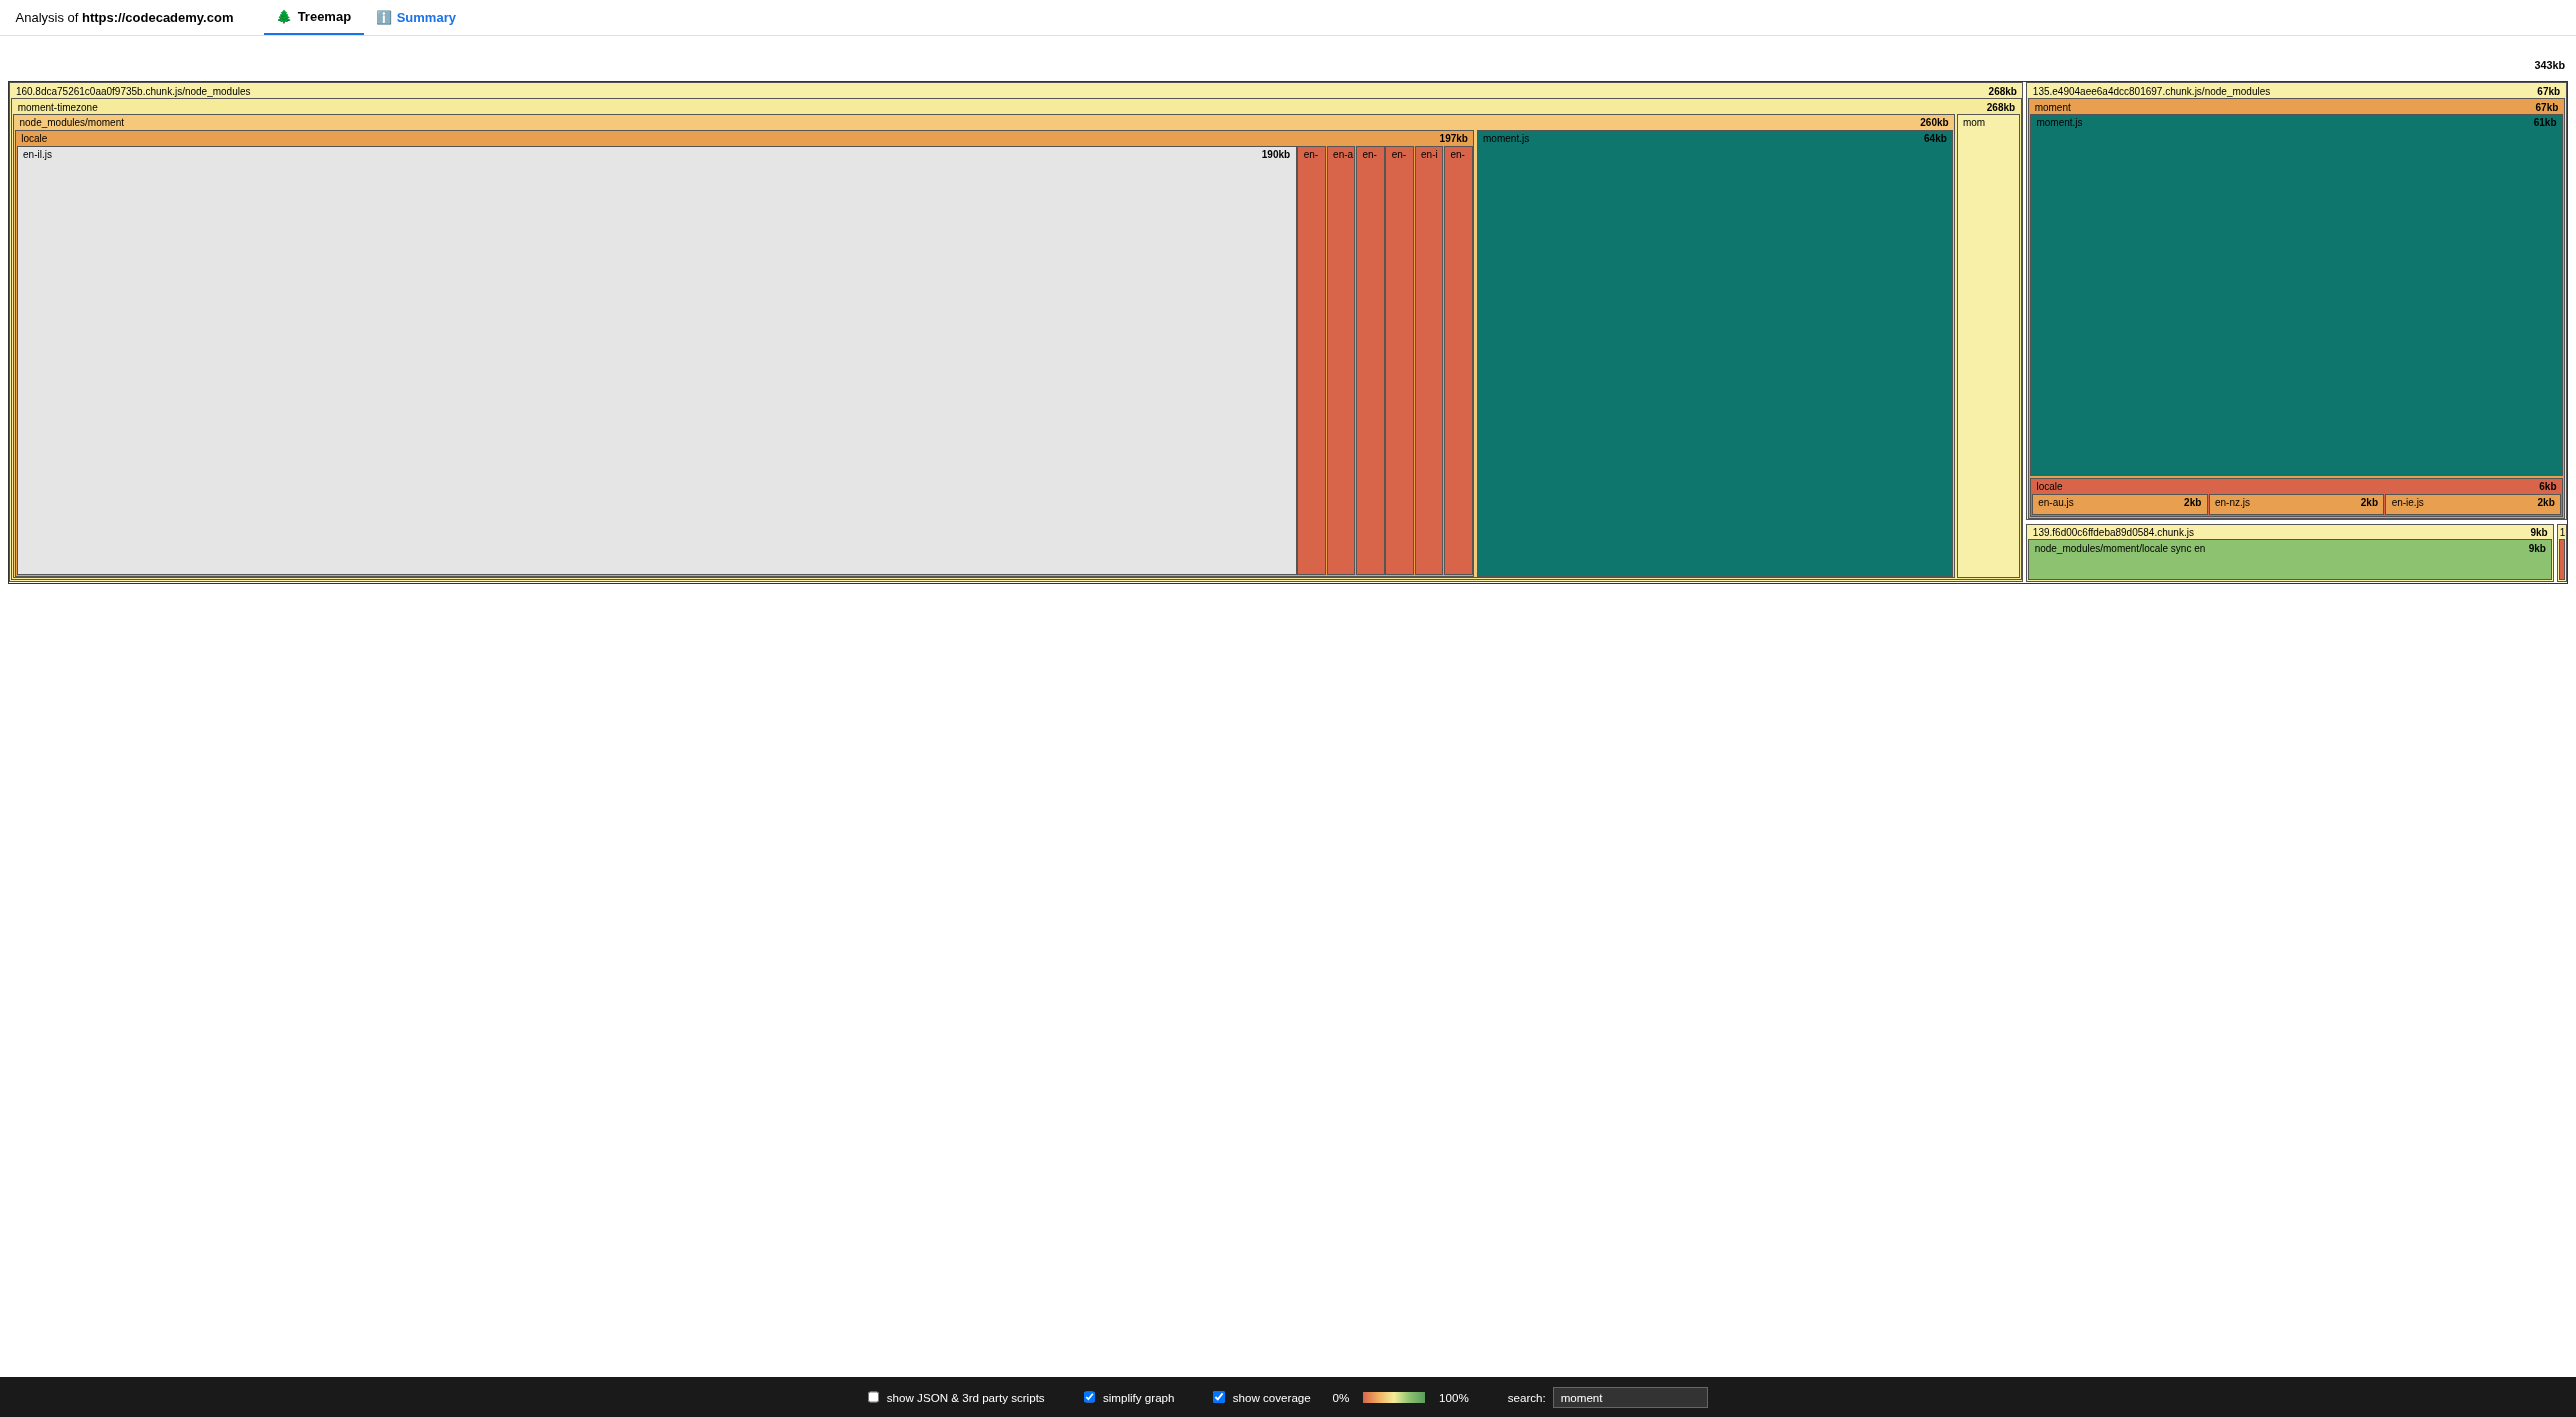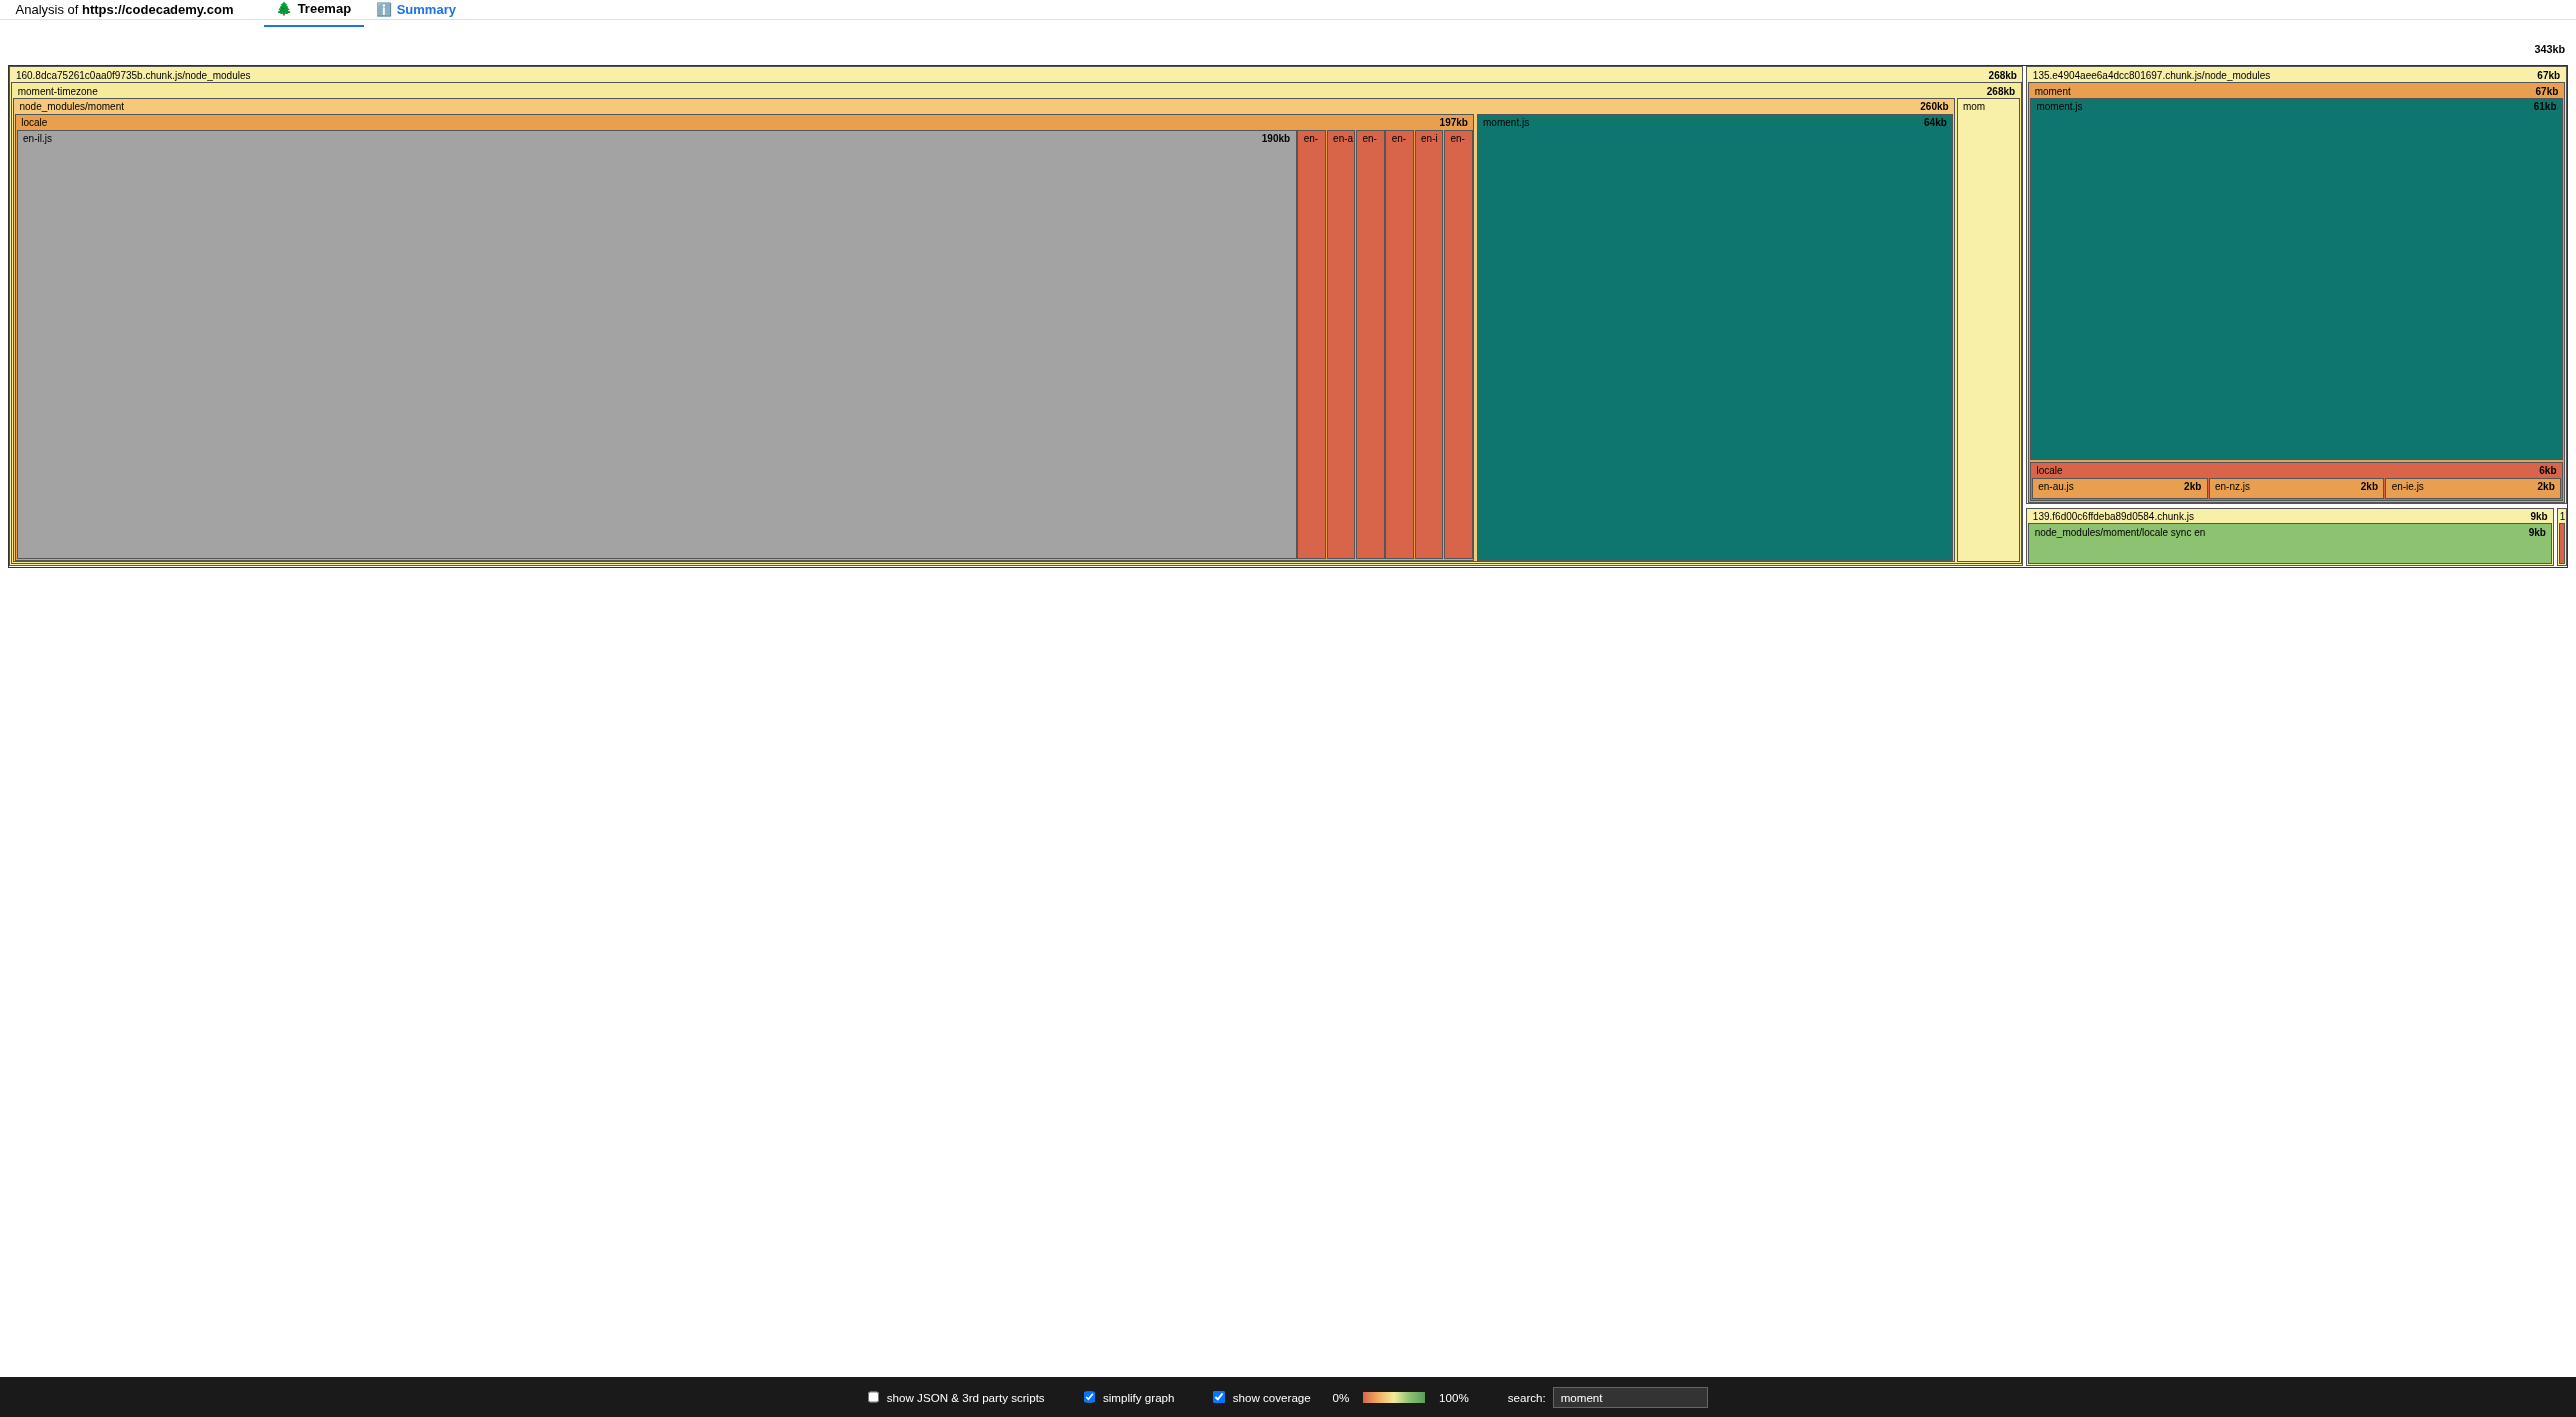--- a/index.html
+++ b/index.html
@@ -1,37 +1,37 @@
 <!DOCTYPE html>
 <html style="font-size:12.4px"><head>
 <meta charset="utf-8">
 <style>
 * { box-sizing: border-box; margin: 0; padding: 0; }
 body { font-family: -apple-system, BlinkMacSystemFont, "Segoe UI", Helvetica, Arial, sans-serif; font-size: 10px; background: #fff; }
-.header { display: flex; align-items: center; border-bottom: 0.8px solid #e0e0e0; padding: 0 15.5px; height: 20px; }
+.header { display: flex; align-items: center; border-bottom: 0.8px solid #e0e0e0; padding: 0 15.5px; height: 36px; }
 .header-title { font-size: 13px; font-weight: 400; margin-right: 31px; }
 .header-title .bold { font-weight: 700; }
 .tab { display: flex; align-items: center; padding: 0 12.4px; height: 34px; font-size: 13px; cursor: pointer; }
 .tab.active { font-weight: 700; border-bottom: 2.3px solid #1a73e8; }
 .tab.summary { color: #1a73e8; font-weight: 700; }
 .tab-icon { margin-right: 4.6px; font-size: 13px; }
 .treemap-container { position: relative; padding: 7.7px; }
 .total-size { position: absolute; top: 23px; right: 10.8px; font-weight: 700; font-size: 10.8px; }
 .treemap-root { display: flex; gap: 3.1px; margin-top: 37px; height: 503px; border: 0.8px solid #333; padding: 0.8px; }
 .node { border: 0.8px solid #555; padding: 0.8px; display: flex; flex-direction: column; overflow: hidden; }
 .node-label { display: flex; justify-content: space-between; padding: 1.5px 4.6px; font-size: 10px; white-space: nowrap; overflow: hidden; }
 .node-label .size { font-weight: 700; margin-left: 6.2px; }
 .node-body { flex: 1; display: flex; overflow: hidden; }
 .c-yellow { background: #f8f0a8; }
 .c-yellow2 { background: #f5eb9a; }
 .c-lorange { background: #f5c87a; }
 .c-orange { background: #0f766e; }
 .c-dorange { background: #e8a050; }
 .c-red { background: #d8654a; }
-.c-green { background: #a3a3a3; }
+.c-green { background: #e5e5e5; }
 .c-lgreen { background: #8cc270; }
 .bottom-bar { position: fixed; bottom: 0; left: 0; right: 0; background: #1a1a1a; color: #fff; display: flex; align-items: center; justify-content: center; gap: 39px; padding: 9.3px 15.5px; font-size: 11.6px; }
 .checkbox-group { display: flex; align-items: center; gap: 7.7px; }
 .checkbox-group input { width: 11.6px; height: 11.6px; }
 .gradient-bar { display: inline-block; width: 62px; height: 10.8px; background: linear-gradient(to right, #d8654a, #f0b060, #f5eb9a, #8cc270, #5a9e5a); vertical-align: middle; margin: 0 6.2px; }
 .search-group { display: flex; align-items: center; gap: 7.7px; }
 .search-group input { background: #333; border: 0.8px solid #666; color: #fff; padding: 3.1px 6.2px; font-size: 11.6px; width: 155px; }
 .small-locale { display: flex; flex-direction: row; gap: 0.8px; flex: 0 0 21.6px; }
 .small-locale .node { flex: 1; }
 .locale-row { display: flex; gap: 0.8px; flex: 1; }

